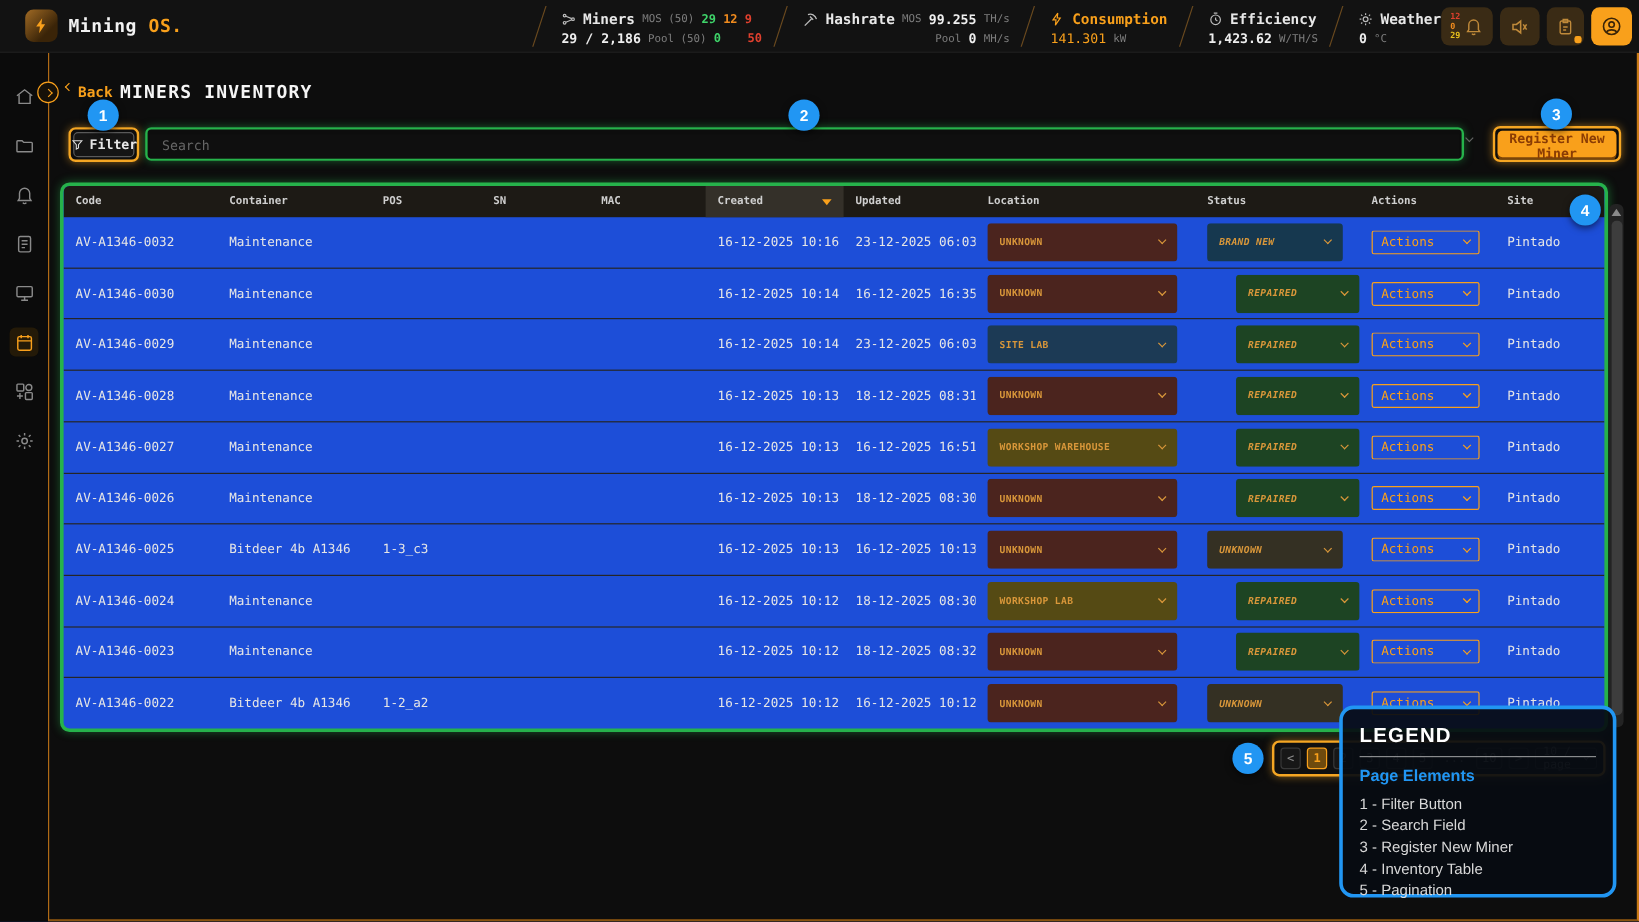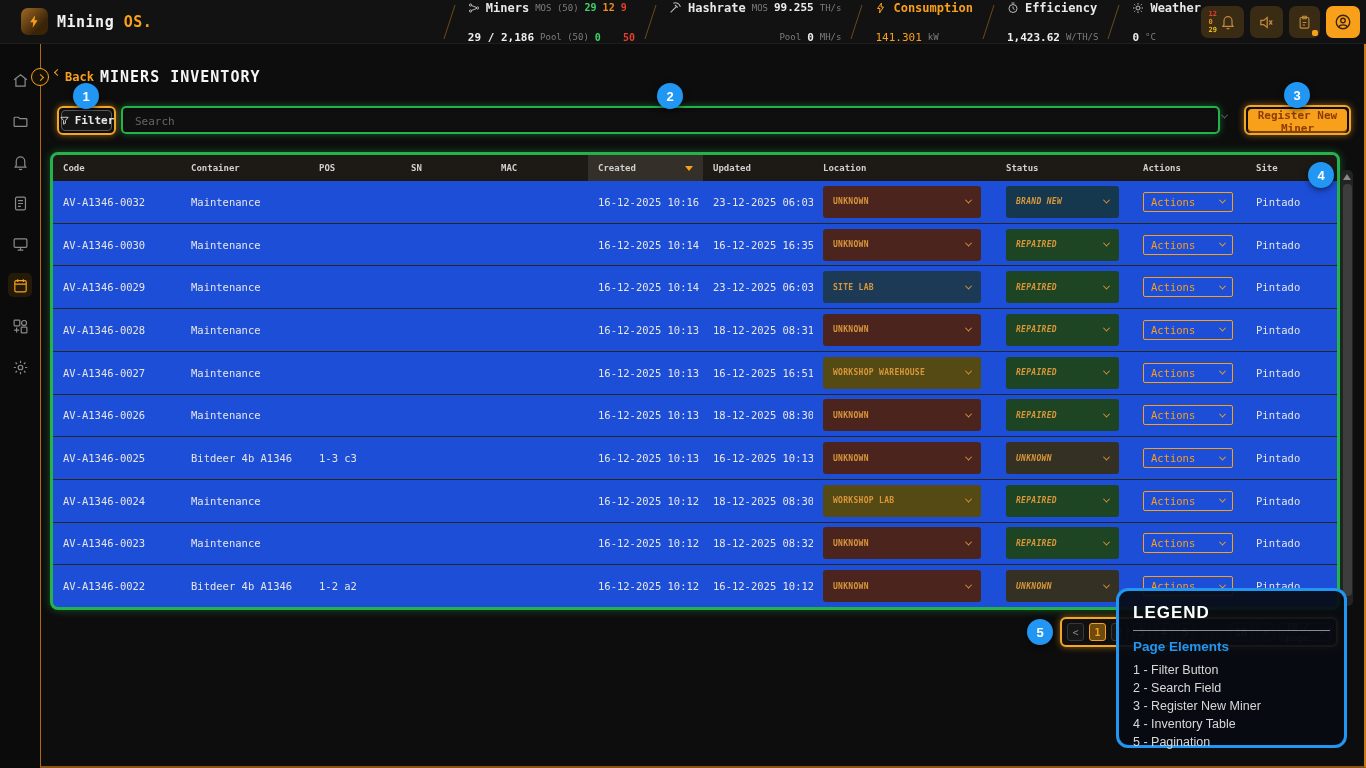--- a/index.html
+++ b/index.html
@@ -9,21 +9,21 @@
   
   .topbar { position:absolute; top:0; left:0; width:1366px; height:44px; background:#121212;
             border-bottom:1px solid #1e1e1e; display:flex; align-items:center; z-index:5; }
   .logo-wrap { display:flex; align-items:center; gap:9px; padding-left:21px; }
   .logo-badge { width:27px; height:27px; border-radius:7px;
                 background:linear-gradient(135deg,#a06a24,#3a2408 70%);
                 display:flex; align-items:center; justify-content:center; }
   .brand { font-size:15px; font-weight:bold; color:#f2f2f2; letter-spacing:.5px; }
   .brand-suffix { color:var(--accent); }
   .stats { position:absolute; right:150px; top:0; height:44px; display:flex; align-items:stretch; }
-  .stat { position:relative; padding:5px 15px 5px 19px; display:flex; flex-direction:column; justify-content:center; gap:16px; }
+  .stat { position:relative; padding:5px 15px 5px 19px; display:flex; flex-direction:column; justify-content:flex-end; gap:3px; }
   .stat::before { content:""; position:absolute; left:0; top:5px; bottom:5px; width:1px;
                   background:#6b4a1f; transform:skewX(-18deg); }
   .stat-line { display:flex; align-items:center; gap:6px; font-size:10px; }
   .stat-title { color:#e8e8e8; font-weight:bold; font-size:12px; }
   .stat-title.orange { color:var(--accent); }
   .dim { color:#7d7d7d; font-size:9px; }
   .num-ok { color:#3fd46a; font-weight:bold; }
   .num-warn { color:#f08b1e; font-weight:bold; }
   .num-err { color:#e0402e; font-weight:bold; }
   .num-white { color:#eee; font-weight:bold; font-size:11px; }
@@ -93,21 +93,21 @@
   .trow:first-child { border-top:none; }
   .cell { padding-left:10px; display:flex; align-items:center; overflow:hidden; white-space:nowrap; }
   .pill { height:22px; border-radius:3px; display:flex; align-items:center; justify-content:space-between;
           padding:16px 10px; font-size:8px; font-weight:bold; letter-spacing:.3px; color:#d9973a; cursor:pointer; }
   .pill-loc { width:158px; }
   .pill-st  { width:113px;font-style:italic; }
   .loc-unknown { background:var(--location-unknown-bg); }
   .loc-sitelab { background:var(--location-sitelab-bg); }
   .loc-workshop{ background:var(--location-workshop-bg); }
   .st-new      { background:var(--status-new-bg); }
-  .st-repaired { background:var(--status-repaired-bg); }
+  .st-repaired { background:var(--status-repaired-bg);margin-left:24px; }
   .st-unknown  { background:var(--status-unknown-bg); }
   .actions-dd { width:90px; height:20px; border:1px solid var(--accent); border-radius:2px; color:var(--accent);
                 display:flex; align-items:center; justify-content:space-between; padding:0 7px;
                 font-size:10.5px; cursor:pointer; }
 
   
   .scrollbar { position:absolute; left:1341px; top:170px; width:12px; height:436px; background:#232323;
                border-radius:5px; z-index:4; }
   .scroll-up { position:absolute; top:4px; left:2px; width:0; height:0; border-left:4px solid transparent;
                border-right:4px solid transparent; border-bottom:6px solid #8a8a8a; }

